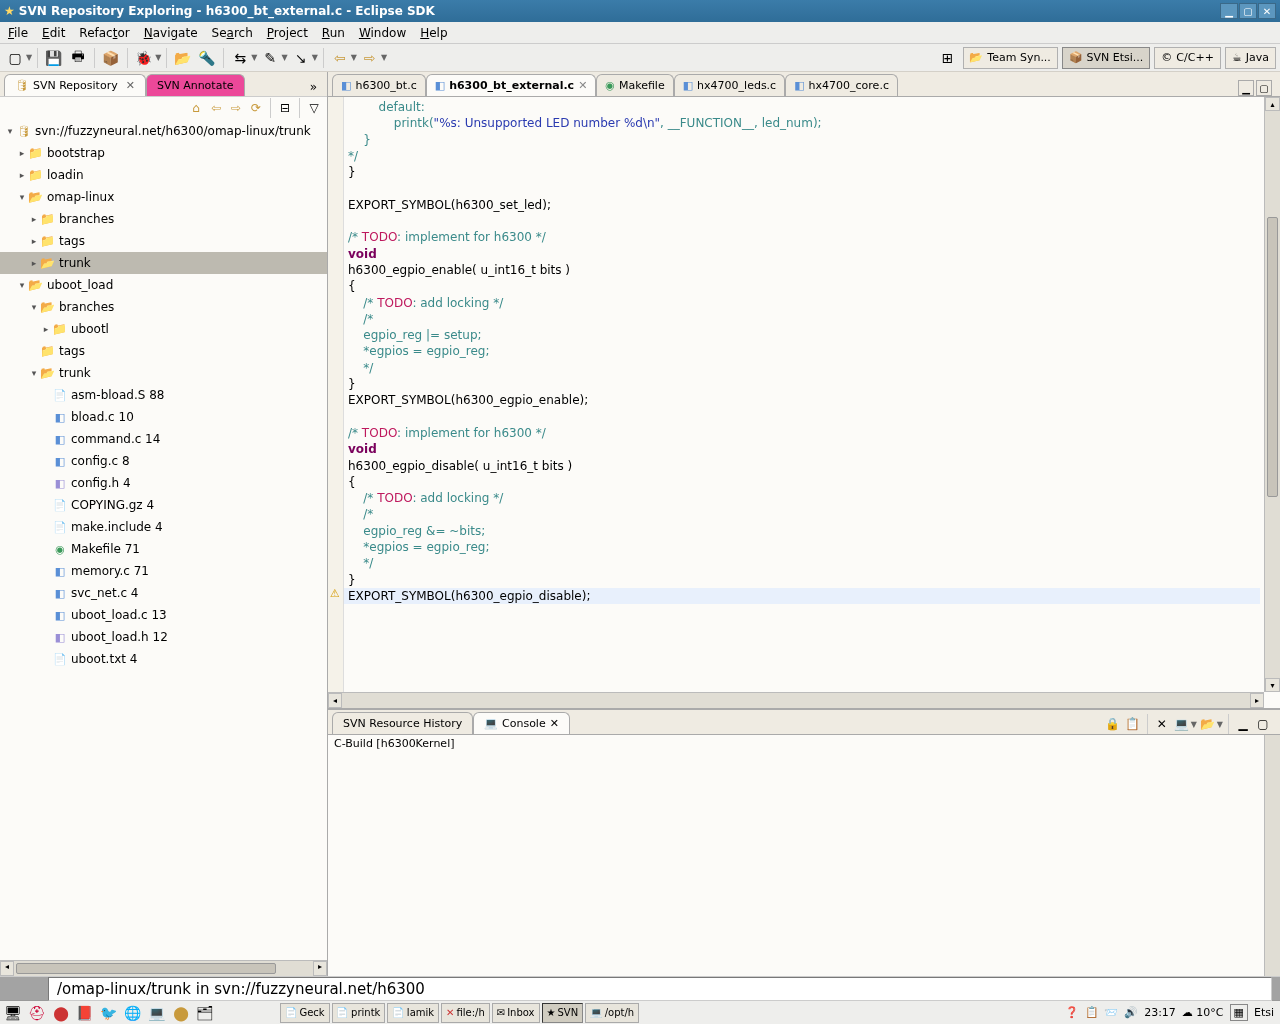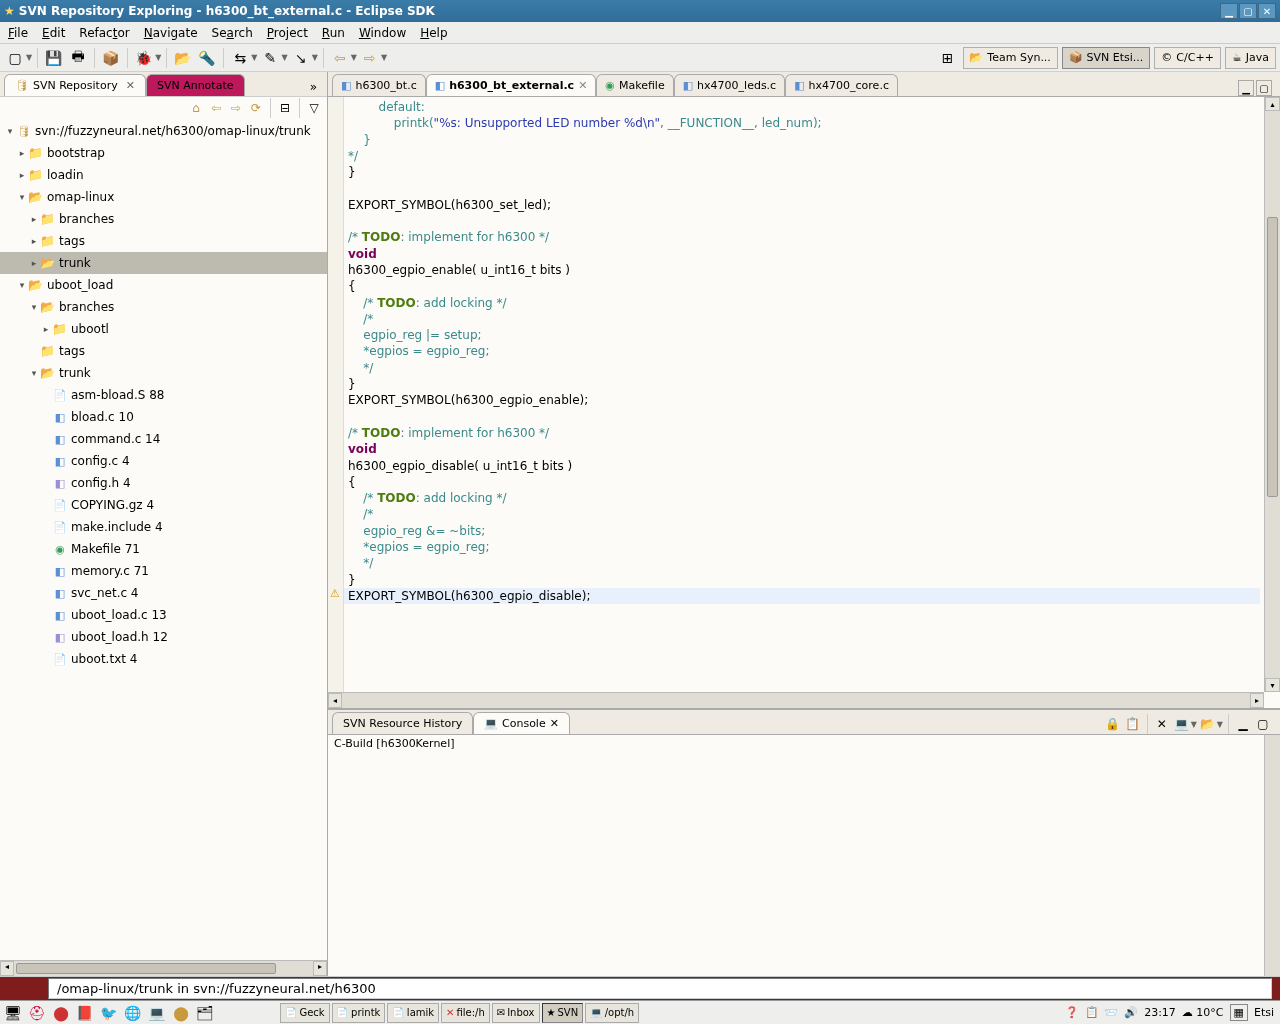--- a/index.html
+++ b/index.html
@@ -25,21 +25,21 @@
 .perspective-bar { margin-left: auto; display: flex; align-items: center; gap: 4px; }
 .persp-btn { height: 22px; padding: 0 6px; border: 1px solid #b0b0b0; background: #efebe2; display: flex; align-items: center; gap: 4px; font-size: 11px; }
 .persp-btn.active { background: #d8d4ca; border: 1px solid #888; }
 
 
 .workbench { display: flex; height: calc(100% - 22px - 22px - 28px - 24px - 24px); }
 
 
 .left-panel { width: 328px; background: #efebe2; display: flex; flex-direction: column; border-right: 1px solid #aaa; }
 .view-tabs { height: 24px; display: flex; align-items: flex-end; padding: 2px 4px 0; background: #efebe2; }
-.view-tab { height: 22px; padding: 3px 10px; border: 1px solid #aaa; border-bottom: none; background: #be185d; border-radius: 6px 6px 0 0; font-size: 11px; display: flex; align-items: center; gap: 4px; }
+.view-tab { height: 22px; padding: 3px 10px; border: 1px solid #aaa; border-bottom: none; background: #ec4899; border-radius: 6px 6px 0 0; font-size: 11px; display: flex; align-items: center; gap: 4px; }
 .view-tab.active { background: #fcfbf8; }
 .view-tab .close-x { font-size: 11px; color: #666; margin-left: 4px; }
 .view-toolbar { height: 22px; display: flex; justify-content: flex-end; align-items: center; gap: 2px; padding: 0 4px; background: #fcfbf8; border-top: 1px solid #ccc; }
 .vtbtn { width: 18px; height: 18px; font-size: 12px; display: flex; align-items: center; justify-content: center; }
 
 .tree { flex: 1; background: #fcfbf8; overflow: auto; padding: 2px 0; font-size: 12px; }
 .tree-row { display: flex; align-items: center; height: 22px; padding-left: 4px; white-space: nowrap; cursor: default; }
 .tree-row.selected { background: #bdbab0; }
 .tw { width: 12px; font-size: 9px; color: #555; text-align: center; }
 .twblank { width: 12px; }
@@ -68,39 +68,39 @@
 .tab-ctrl { display: flex; gap: 2px; padding-right: 4px; }
 .tab-ctrl span { width: 16px; height: 16px; border: 1px solid #aaa; display: flex; align-items: center; justify-content: center; font-size: 10px; background: #efebe2; }
 
 .editor-body { flex: 1; background: #fcfbf8; position: relative; overflow: hidden; border-top: 1px solid #aaa; }
 .gutter { position: absolute; left: 0; top: 0; bottom: 16px; width: 16px; background: #f5f2e9; border-right: 1px solid #ddd; }
 .gutter .warn { position: absolute; left: 2px; width: 12px; height: 12px; color: #d69a00; font-size: 11px; }
 .code { position: absolute; left: 16px; right: 16px; top: 0; bottom: 16px; font-family: "DejaVu Sans Mono", monospace; font-size: 12px; line-height: 16.3px; padding: 2px 4px; white-space: pre; overflow: hidden; }
 .code .kw { color: #7a005c; font-weight: bold; }
 .code .cm { color: #3a8a8a; }
 .code .str { color: #2a3ab0; }
-.code .todo { color: #4d7c0f; font-weight: bold; }
+.code .todo { color: #be185d; font-weight: normal; }
 .code .currline { background: #e8f0fc; display: block; margin-left: -4px; padding-left: 4px; }
 .vscroll-ed { position: absolute; right: 0; top: 0; bottom: 16px; width: 16px; background: #e0ddd4; border-left: 1px solid #bbb; }
 .vscroll-ed .thumb { position: absolute; left: 2px; right: 2px; top: 120px; height: 280px; background: #c8c4ba; border: 1px solid #999; border-radius: 2px; }
 .vscroll-ed .arr { position: absolute; left: 0; right: 0; height: 14px; background: #e8e5dc; border: 1px solid #bbb; font-size: 8px; display: flex; align-items: center; justify-content: center; }
 .hscroll-ed { position: absolute; left: 0; right: 16px; bottom: 0; height: 16px; background: #e0ddd4; border-top: 1px solid #bbb; }
 .hscroll-ed .arr { position: absolute; top: 0; bottom: 0; width: 14px; background: #e8e5dc; border: 1px solid #bbb; font-size: 8px; display: flex; align-items: center; justify-content: center; }
 
 
 .bottom-area { height: 268px; display: flex; flex-direction: column; border-top: 2px solid #aaa; background: #efebe2; }
 .bottom-tabs { height: 24px; display: flex; align-items: flex-end; padding: 2px 4px 0; }
 .bot-tab { height: 22px; padding: 3px 10px; border: 1px solid #aaa; border-bottom: none; background: #efebe2; border-radius: 6px 6px 0 0; font-size: 11px; display: flex; align-items: center; gap: 4px; }
 .bot-tab.active { background: #fcfbf8; }
 .bot-toolbar { margin-left: auto; display: flex; align-items: center; gap: 2px; padding-right: 4px; }
 .console-body { flex: 1; background: #fcfbf8; border-top: 1px solid #aaa; padding: 2px 6px; font-size: 11px; position: relative; }
 .console-vscroll { position: absolute; right: 0; top: 0; bottom: 0; width: 16px; background: #e0ddd4; border-left: 1px solid #bbb; }
 
 
-.statusbar { height: 24px; background: #7f1d1d; border-top: 1px solid #ccc; display: flex; align-items: center; padding: 0 8px; font-size: 13px; }
+.statusbar { height: 24px; background: #a3a3a3; border-top: 1px solid #ccc; display: flex; align-items: center; padding: 0 8px; font-size: 15px; }
 .statusbar .field { border: 1px inset #ccc; padding: 2px 8px; background: #fff; }
 .left-scroll { height: 16px; background: #e0ddd4; border-top: 1px solid #bbb; position: relative; }
 
 
 .taskbar { height: 24px; background: #eeeeec; border-top: 1px solid #999; display: flex; align-items: center; padding: 0 2px; gap: 2px; font-size: 11px; }
 .task-icon { width: 22px; height: 20px; display: flex; align-items: center; justify-content: center; font-size: 14px; }
 .task-btn { height: 20px; padding: 0 4px; border: 1px solid #aaa; background: #e8e5dc; display: flex; align-items: center; gap: 2px; font-size: 10px; max-width: 60px; overflow: hidden; white-space: nowrap; }
 .task-btn.active { background: #d0ccc0; border: 1px inset #888; }
 .tray { margin-left: auto; display: flex; align-items: center; gap: 6px; padding-right: 4px; }
 </style>
@@ -293,21 +293,21 @@
             <span class="twblank"></span>
             <span class="ic ic-cfile"></span>
             <span>command.c 14</span>
           </div>
           <div class="tree-row">
             <span class="twblank"></span>
             <span class="twblank"></span>
             <span class="twblank"></span>
             <span class="twblank"></span>
             <span class="ic ic-cfile"></span>
-            <span>config.c 4</span>
+            <span>config.c 8</span>
           </div>
           <div class="tree-row">
             <span class="twblank"></span>
             <span class="twblank"></span>
             <span class="twblank"></span>
             <span class="twblank"></span>
             <span class="ic ic-hfile"></span>
             <span>config.h 4</span>
           </div>
           <div class="tree-row">

